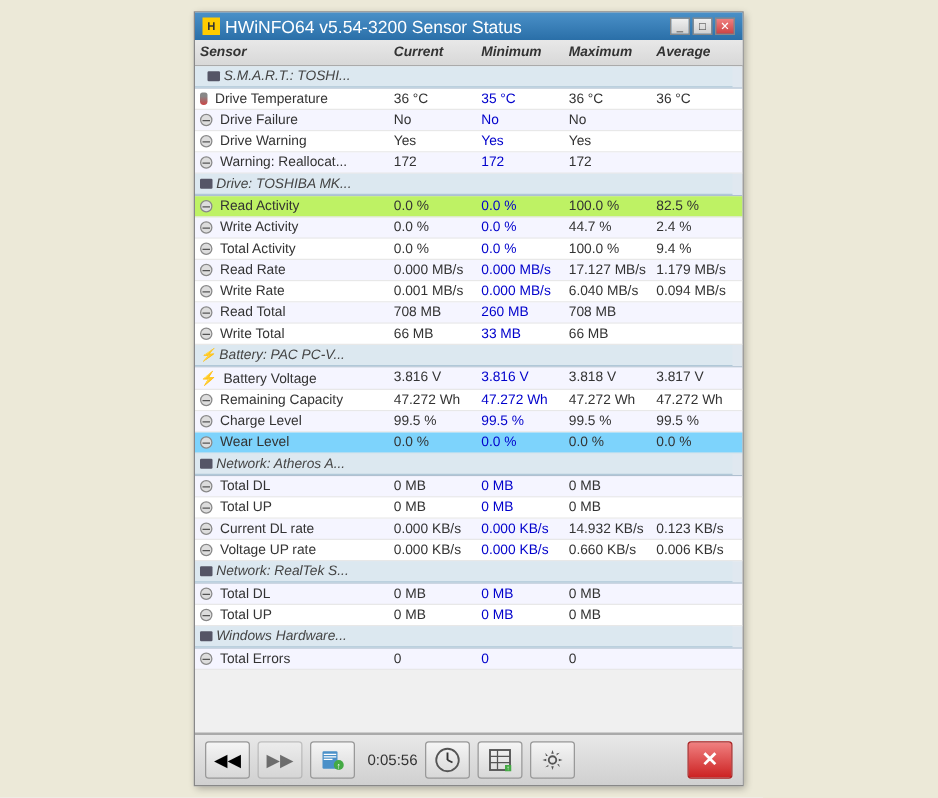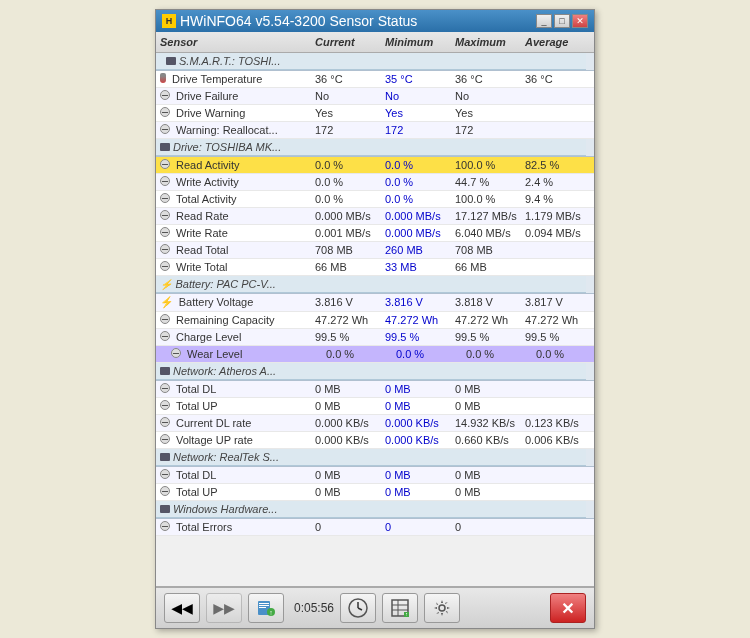--- a/index.html
+++ b/index.html
@@ -120,21 +120,21 @@
     }
     .cell {
       padding: 2px 4px;
       color: #333;
       font-size: 11px;
       white-space: nowrap;
       overflow: hidden;
     }
     .cell.sensor-name {
       display: flex;
-      align-items: flex-start;
+      align-items: center;
       gap: 3px;
     }
     .cell.blue-val {
       color: #0000cc;
     }
     .section-label {
       font-style: italic;
       color: #444;
       font-weight: normal;
       padding: 2px 4px;
@@ -259,21 +259,21 @@
       <div class="cell blue-val" style="color:#0000cc;">172</div>
       <div class="cell">172</div>
       <div class="cell"></div>
     </div>
       <div class="row section-header">
         <div class="section-label" style="display:flex;align-items:center;">
           <span style="display:inline-block;width:10px;height:8px;background:#556;border-radius:1px;margin-right:3px;"></span>
           <em>Drive: TOSHIBA MK...</em>
         </div>
       </div>
-      <div class="row" style="background: #fde047;">
+      <div class="row" style="background: #bef264;">
       <div class="cell sensor-name">
           <span style="display:inline-flex;align-items:center;justify-content:center;width:10px;height:10px;border-radius:50%;border:1px solid #888;background:#ddd;margin-right:3px;flex-shrink:0;">
             <span style="width:6px;height:1px;background:#555;display:block;"></span>
           </span>
           <span>Read Activity</span>
         </div>
       <div class="cell">0.0 %</div>
       <div class="cell blue-val" style="color:#0000cc;">0.0 %</div>
       <div class="cell">100.0 %</div>
       <div class="cell">82.5 %</div>
@@ -383,21 +383,21 @@
           <span style="display:inline-flex;align-items:center;justify-content:center;width:10px;height:10px;border-radius:50%;border:1px solid #888;background:#ddd;margin-right:3px;flex-shrink:0;">
             <span style="width:6px;height:1px;background:#555;display:block;"></span>
           </span>
           <span>Charge Level</span>
         </div>
       <div class="cell">99.5 %</div>
       <div class="cell blue-val" style="color:#0000cc;">99.5 %</div>
       <div class="cell">99.5 %</div>
       <div class="cell">99.5 %</div>
     </div>
-      <div class="row" style="background: #c4b5fd; padding-left: 11px;">
+      <div class="row" style="background: #7dd3fc;">
       <div class="cell sensor-name">
           <span style="display:inline-flex;align-items:center;justify-content:center;width:10px;height:10px;border-radius:50%;border:1px solid #888;background:#ddd;margin-right:3px;flex-shrink:0;">
             <span style="width:6px;height:1px;background:#555;display:block;"></span>
           </span>
           <span>Wear Level</span>
         </div>
       <div class="cell">0.0 %</div>
       <div class="cell blue-val" style="color:#0000cc;">0.0 %</div>
       <div class="cell">0.0 %</div>
       <div class="cell">0.0 %</div>

